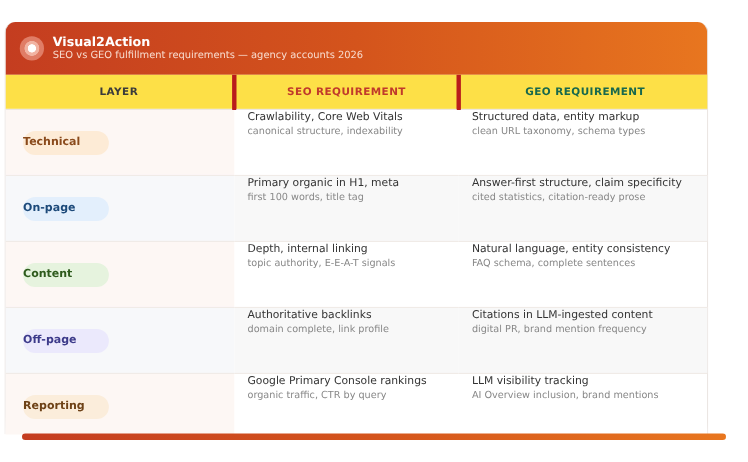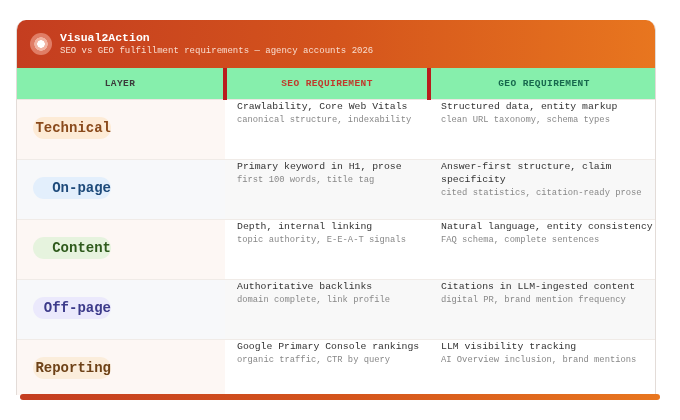--- a/index.html
+++ b/index.html
@@ -1,52 +1,52 @@
 <!DOCTYPE html>
 <html><head>
 <meta charset="utf-8">
 <style>
   * { box-sizing: border-box; margin: 0; padding: 0; }
   html, body { width: 680px; height: 420px; background: #ffffff; font-family: "DejaVu Sans", sans-serif; overflow: hidden; }
   .card {
-    position: absolute; left: 16px; top: 20px; width: 640px; height: 375px;
+    position: absolute; left: 4px; top: 20px; width: 640px; height: 375px;
     border-left: 1px solid #e3dcd8; border-right: 1px solid #e3dcd8;
-    border-radius: 10px 10px 0 0; overflow: hidden; background: #fff; font-family: Liberation Mono, monospace;
+    border-radius: 10px 10px 0 0; overflow: hidden; background: #fff;
   }
   .header {
     height: 48px; background: linear-gradient(90deg, #c43d20 0%, #d4541c 50%, #e8761f 100%);
     display: flex; align-items: center; padding-left: 13px; color: #fff;
   }
   .logo {
     width: 22px; height: 22px; border-radius: 50%;
     background: radial-gradient(circle, #ffffff 0 3.5px, #f1b3a2 4px 6.5px, #e07d66 7px 11px);
     margin-right: 8px; flex-shrink: 0;
   }
   .title-block { display: flex; flex-direction: column; }
   .app-title { font-size: 11.5px; font-weight: bold; line-height: 14px; }
   .app-subtitle { font-size: 9px; line-height: 13px; color: #f8dccf; }
   table { border-collapse: collapse; width: 640px; table-layout: fixed; }
   col.c1 { width: 208px; } col.c2 { width: 204px; } col.c3 { width: 228px; }
   thead th {
-    height: 31px; background: #86efac; font-size: 9.5px; font-weight: bold; letter-spacing: 0.4px;
+    height: 31px; background: #fde047; font-size: 9.5px; font-weight: bold; letter-spacing: 0.4px;
     border-bottom: 1px solid #ece6e1; text-align: center;
   }
   thead th + th { border-left: 4px solid #b91c1c; }
   th.layer-h { color: #3b3b3b; }
   th.seo-h { color: #c0392b; }
   th.geo-h { color: #17684d; }
   tbody tr { height: 60px; }
   tbody tr + tr td { border-top: 1px solid #f0ebe7; }
   td { vertical-align: top; }
   td.layer { background: #fdf7f4; padding-left: 16px; padding-top: 17px; }
   tr.alt td { background: #f8f8f8; }
   tr.alt td.layer { background: #f7f8fa; }
   .pill {
     display: inline-block; width: 78px; height: 22px; line-height: 22px; border-radius: 11px;
-    text-align: right; font-size: 14px; font-weight: bold;
+    text-align: left; font-size: 10px; font-weight: bold;
   }
   td.req { padding-left: 12px; }
   .primary { font-size: 9.8px; color: #333333; line-height: 13px; }
   .secondary { font-size: 8.8px; color: #888888; line-height: 15px; }
   .bottom-bar {
     position: absolute; left: 20px; top: 394px; width: 640px; height: 6px; border-radius: 3px;
     background: linear-gradient(90deg, #c43d20 0%, #d4541c 50%, #e8761f 100%);
   }
 </style>
 </head>
@@ -86,21 +86,21 @@
         <td class="req">
           <div class="primary">Structured data, entity markup</div>
           <div class="secondary">clean URL taxonomy, schema types</div>
         </td>
       </tr>
       <tr class="alt">
         <td class="layer">
           <span class="pill" style="background:#e3effc;color:#1d4a7a">On-page</span>
         </td>
         <td class="req">
-          <div class="primary">Primary keyword in H1, prose</div>
+          <div class="primary">Primary organic in H1, meta</div>
           <div class="secondary">first 100 words, title tag</div>
         </td>
         <td class="req">
           <div class="primary">Answer-first structure, claim specificity</div>
           <div class="secondary">cited statistics, citation-ready prose</div>
         </td>
       </tr>
       <tr>
         <td class="layer">
           <span class="pill" style="background:#e6f3de;color:#2e5a1c">Content</span>

